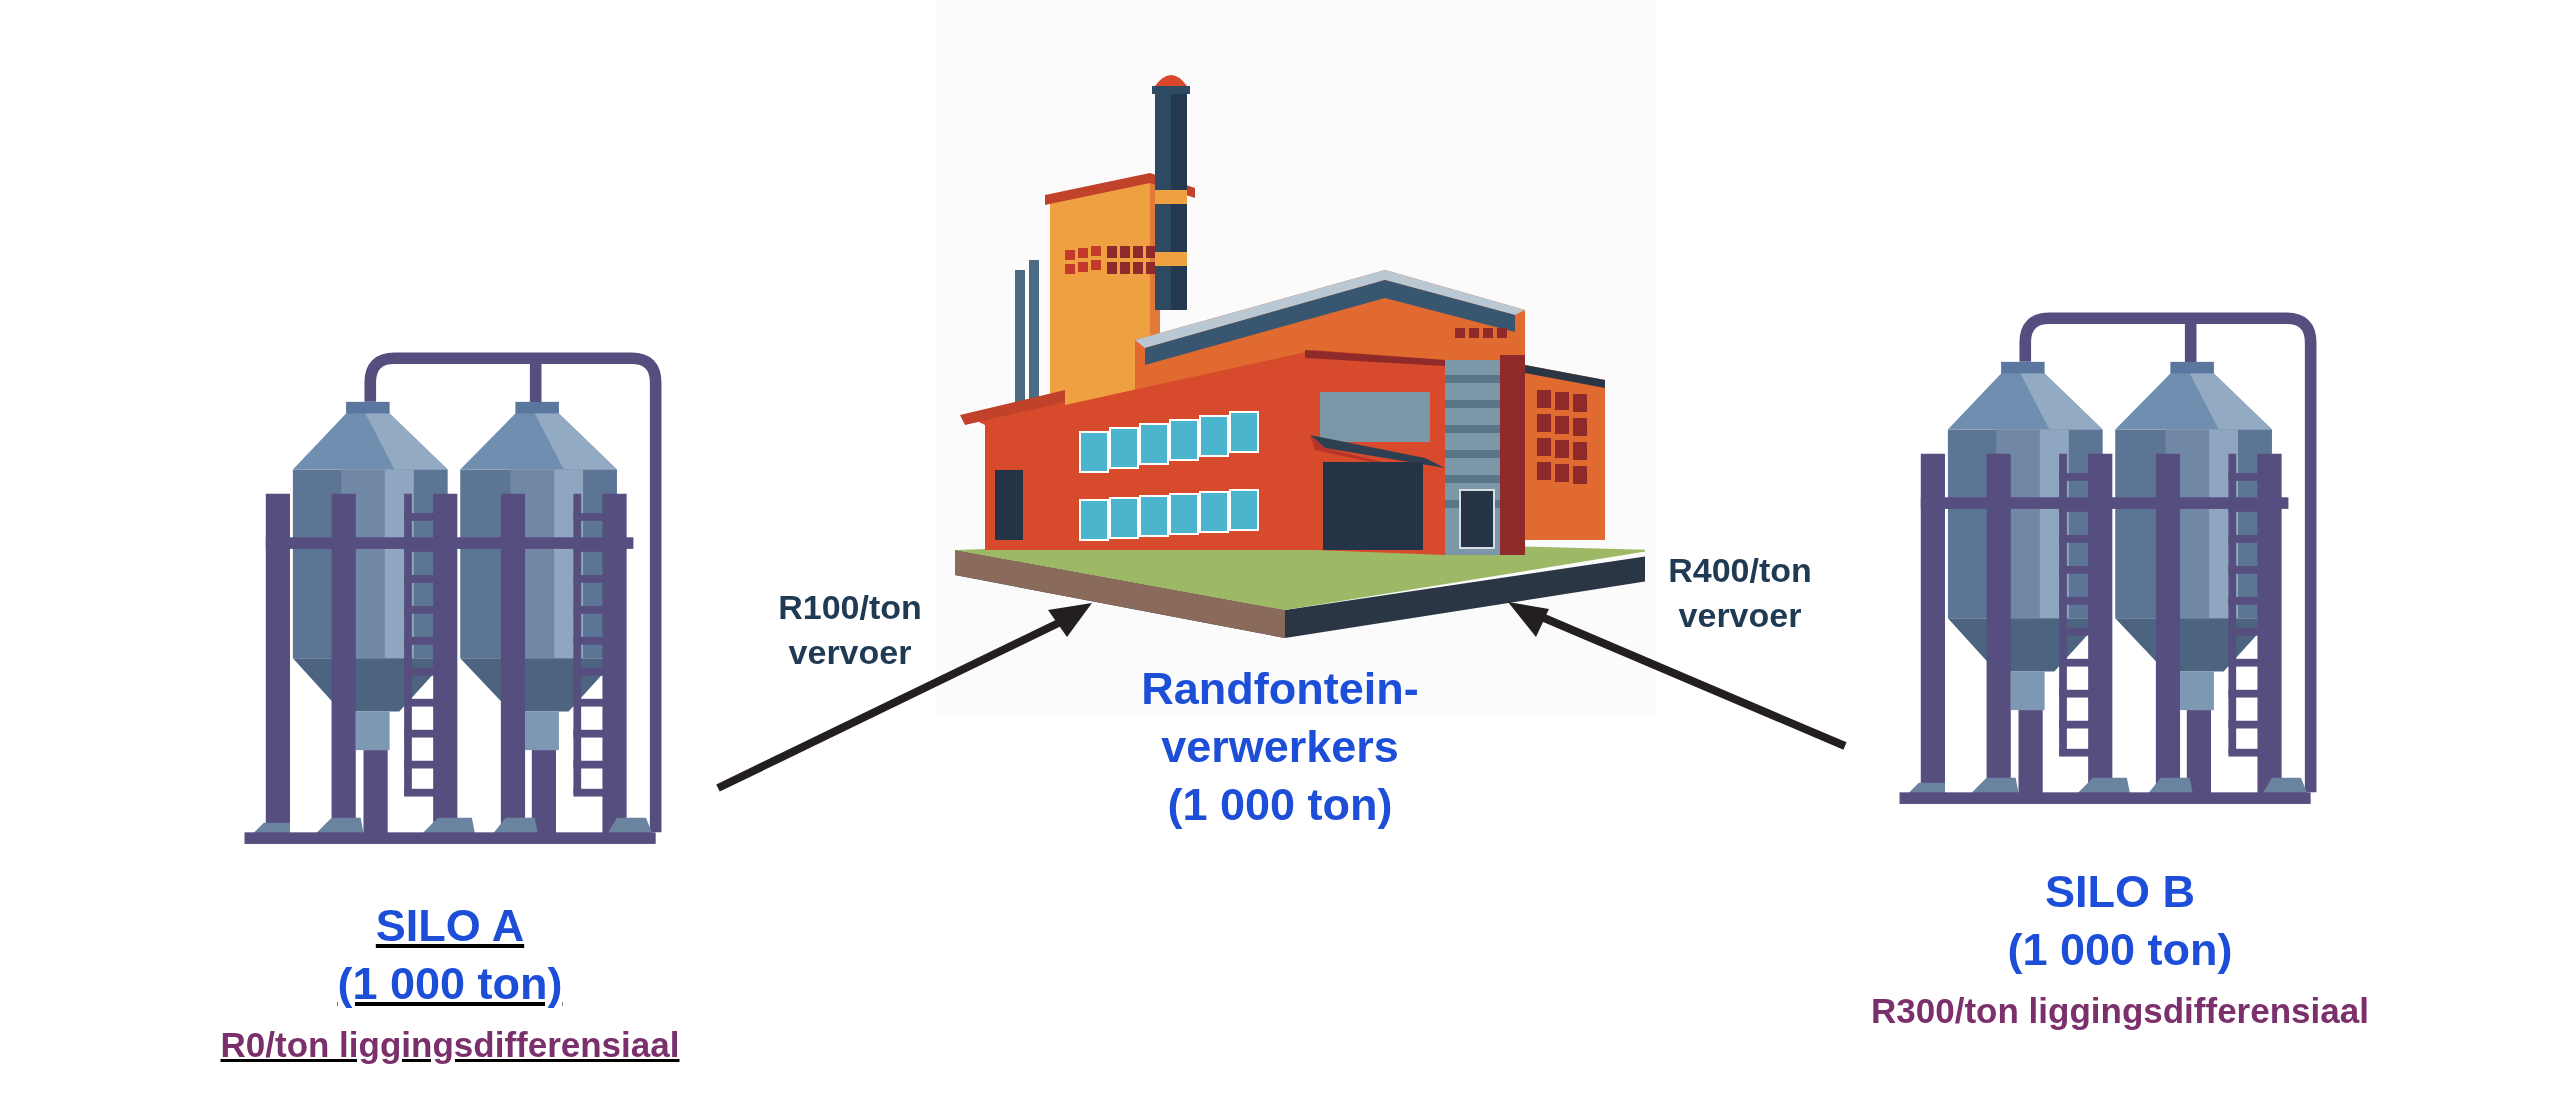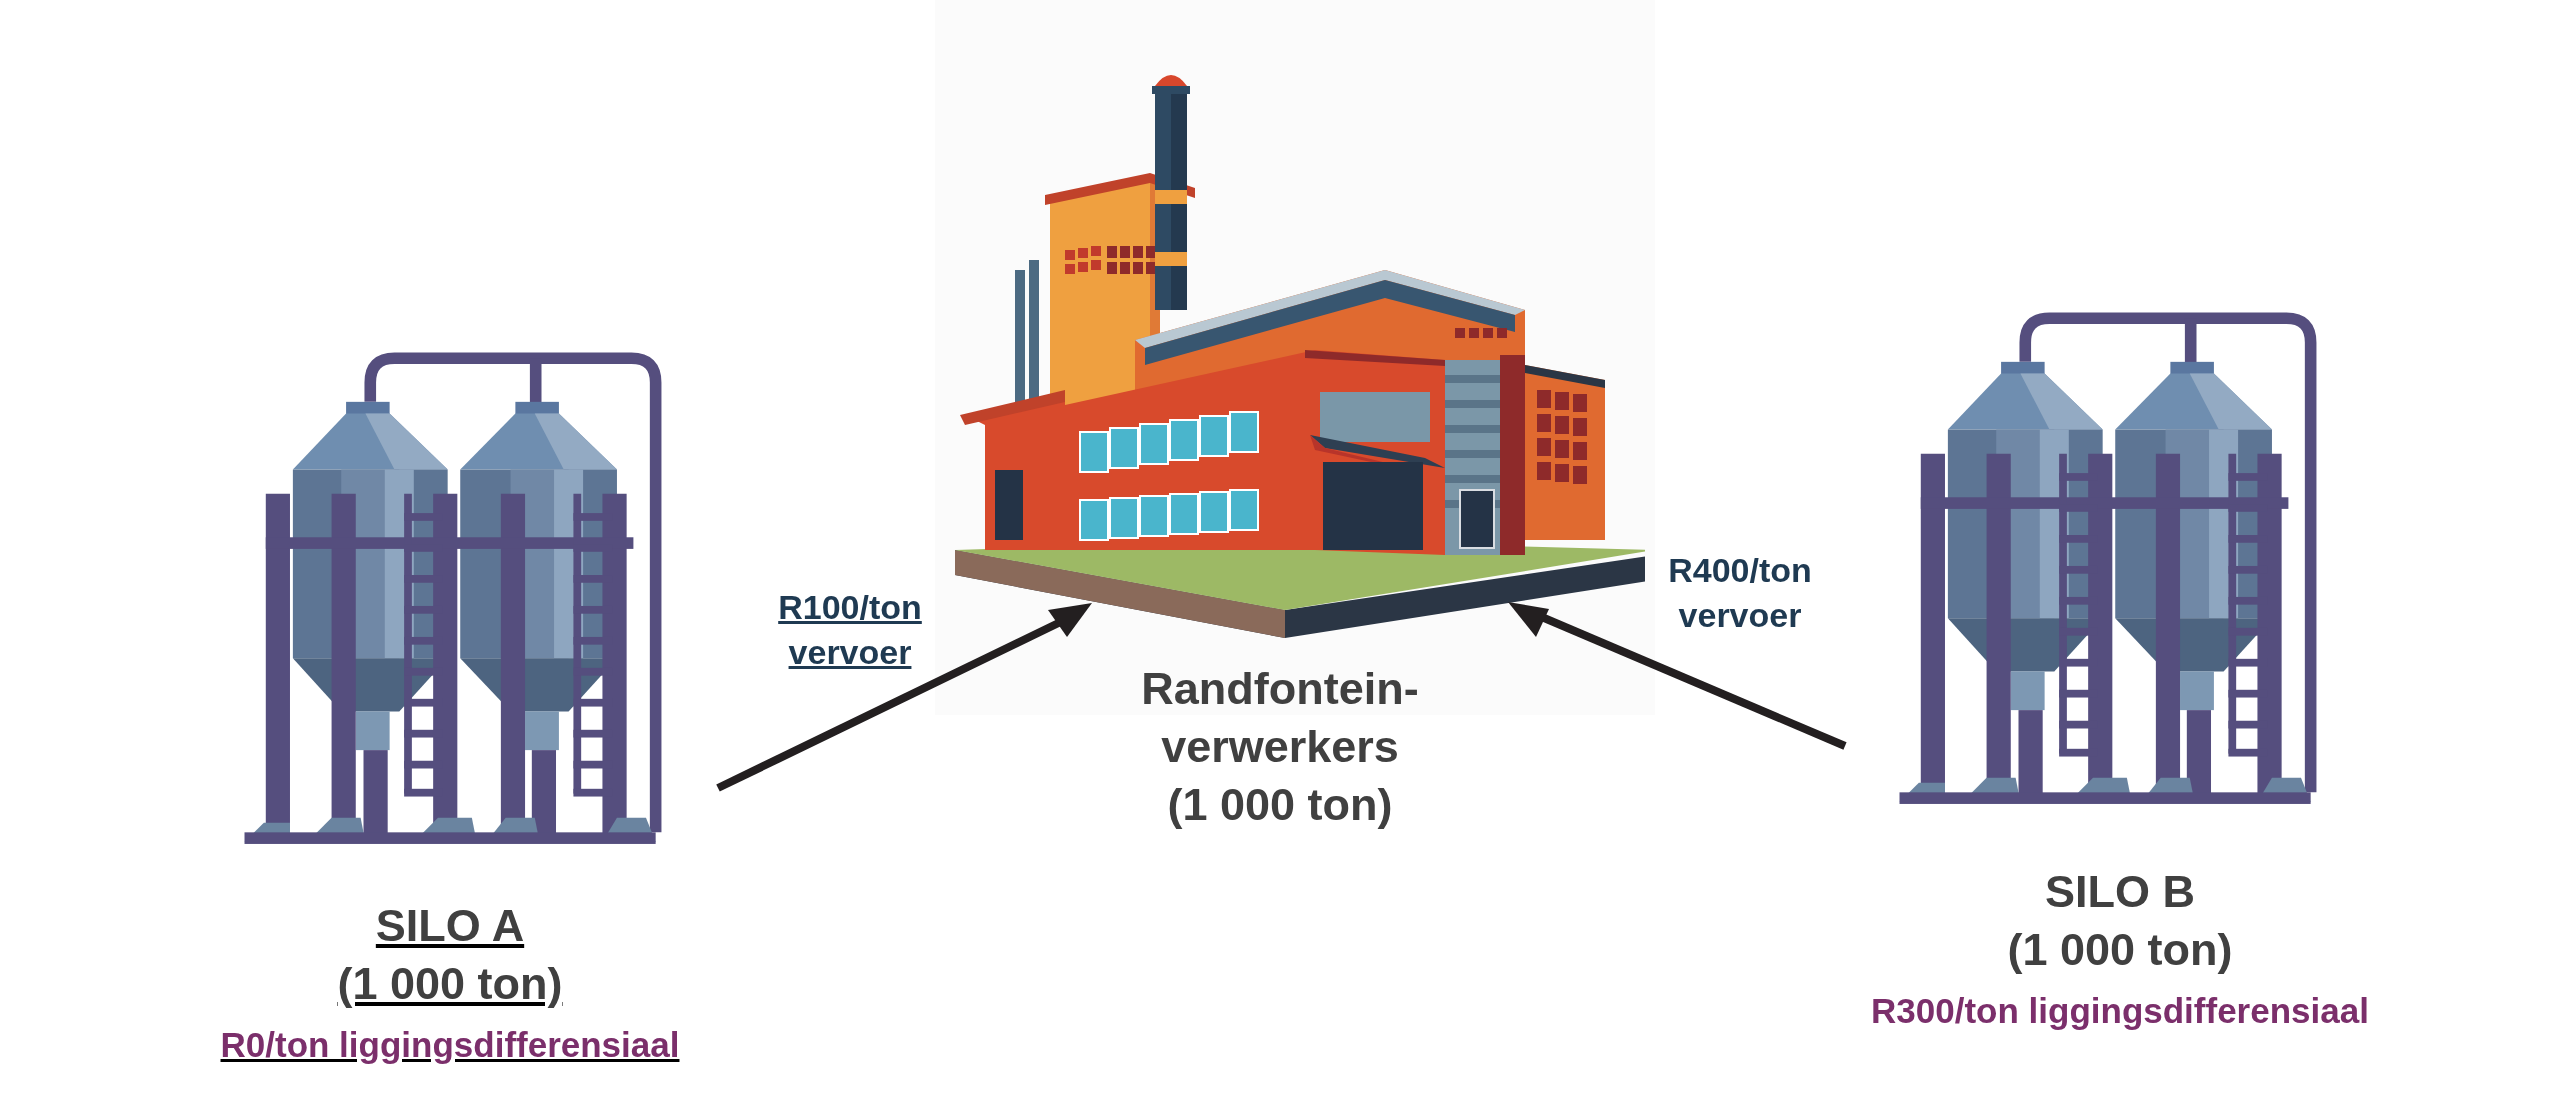--- a/index.html
+++ b/index.html
@@ -1,19 +1,19 @@
 <!DOCTYPE html>
 <html><head>
 <meta charset="utf-8">
 <style>
   html, body { margin: 0; padding: 0; background: #ffffff; }
   body { width: 2560px; height: 1114px; position: relative; overflow: hidden; font-family: "Liberation Sans", sans-serif; }
   .abs { position: absolute; }
   .factory-bg { position: absolute; left: 935px; top: 0; width: 720px; height: 715px; background: #fbfbfb; }
-  .label-black { color: #404040; font-weight: bold; text-align: center; }
+  .label-black { color: #1d4ed8; font-weight: bold; text-align: center; }
   .label-blue { color: #1f3a52; font-weight: bold; text-align: center; }
   .label-purple { color: #7b2f6b; font-weight: bold; text-align: center; }
   .silo-title { font-size: 45px; line-height: 58px; }
   .factory-title { font-size: 45px; line-height: 58px; }
   .cost-label { font-size: 34px; line-height: 45px; }
   .diff-label { font-size: 35px; line-height: 44px; }
 </style>
 </head>
 <body>
 
@@ -265,21 +265,21 @@
   <g>
     <line x1="718" y1="788" x2="1075" y2="615" stroke="#231f20" stroke-width="8"></line>
     <polygon points="1092,603 1048,610 1067,637" fill="#231f20"></polygon>
   </g>
   <g>
     <line x1="1845" y1="746" x2="1530" y2="612" stroke="#231f20" stroke-width="8"></line>
     <polygon points="1508,602 1536,637 1549,609" fill="#231f20"></polygon>
   </g>
 </svg>
 
-<div class="abs label-blue cost-label" style="left:745px;top:585px;width:210px;text-decoration:underline;">
+<div class="abs label-blue cost-label" style="left:745px;top:585px;width:210px;">
   <div>R100/ton</div>
   <div>vervoer</div>
 </div>
 
 <div class="abs label-blue cost-label" style="left:1635px;top:548px;width:210px;">
   <div>R400/ton</div>
   <div>vervoer</div>
 </div>
 
 <div class="abs label-black factory-title" style="left:1080px;top:660px;width:400px;">

